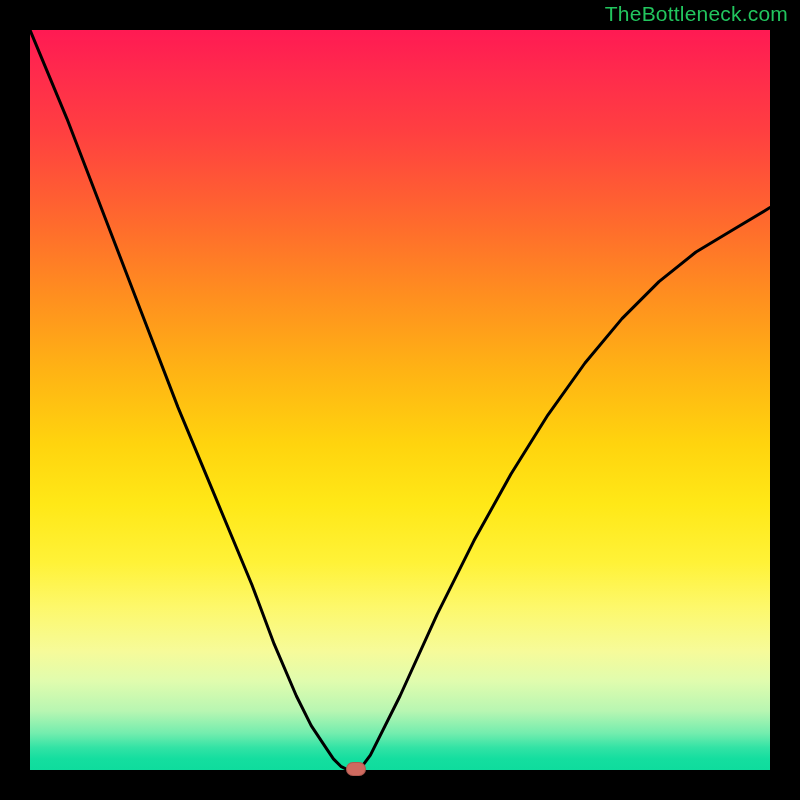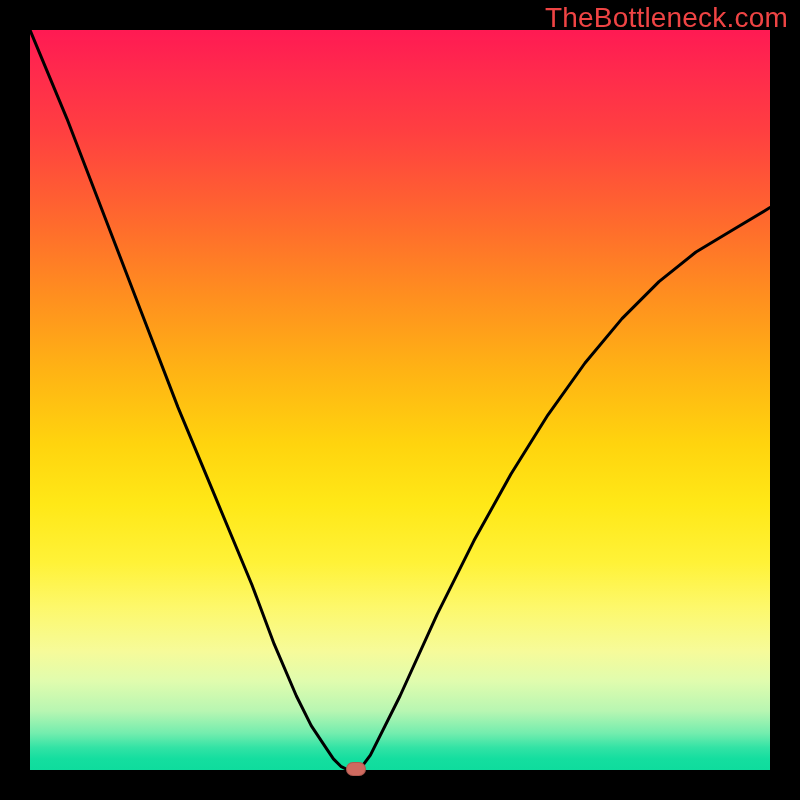--- a/index.html
+++ b/index.html
@@ -16,22 +16,22 @@
     top: 0;
     left: 0;
     width: 800px;
     height: 800px;
     background: #000;
   }
   .watermark {
     position: absolute;
     top: 2px;
     right: 12px;
-    color: #ef4444;
-    font-size: 28px;
+    color: #22c55e;
+    font-size: 21px;
     font-weight: 500;
     letter-spacing: 0.2px;
     user-select: none;
   }
   .plot {
     position: absolute;
     left: 30px;
     top: 30px;
     width: 740px;
     height: 740px;

